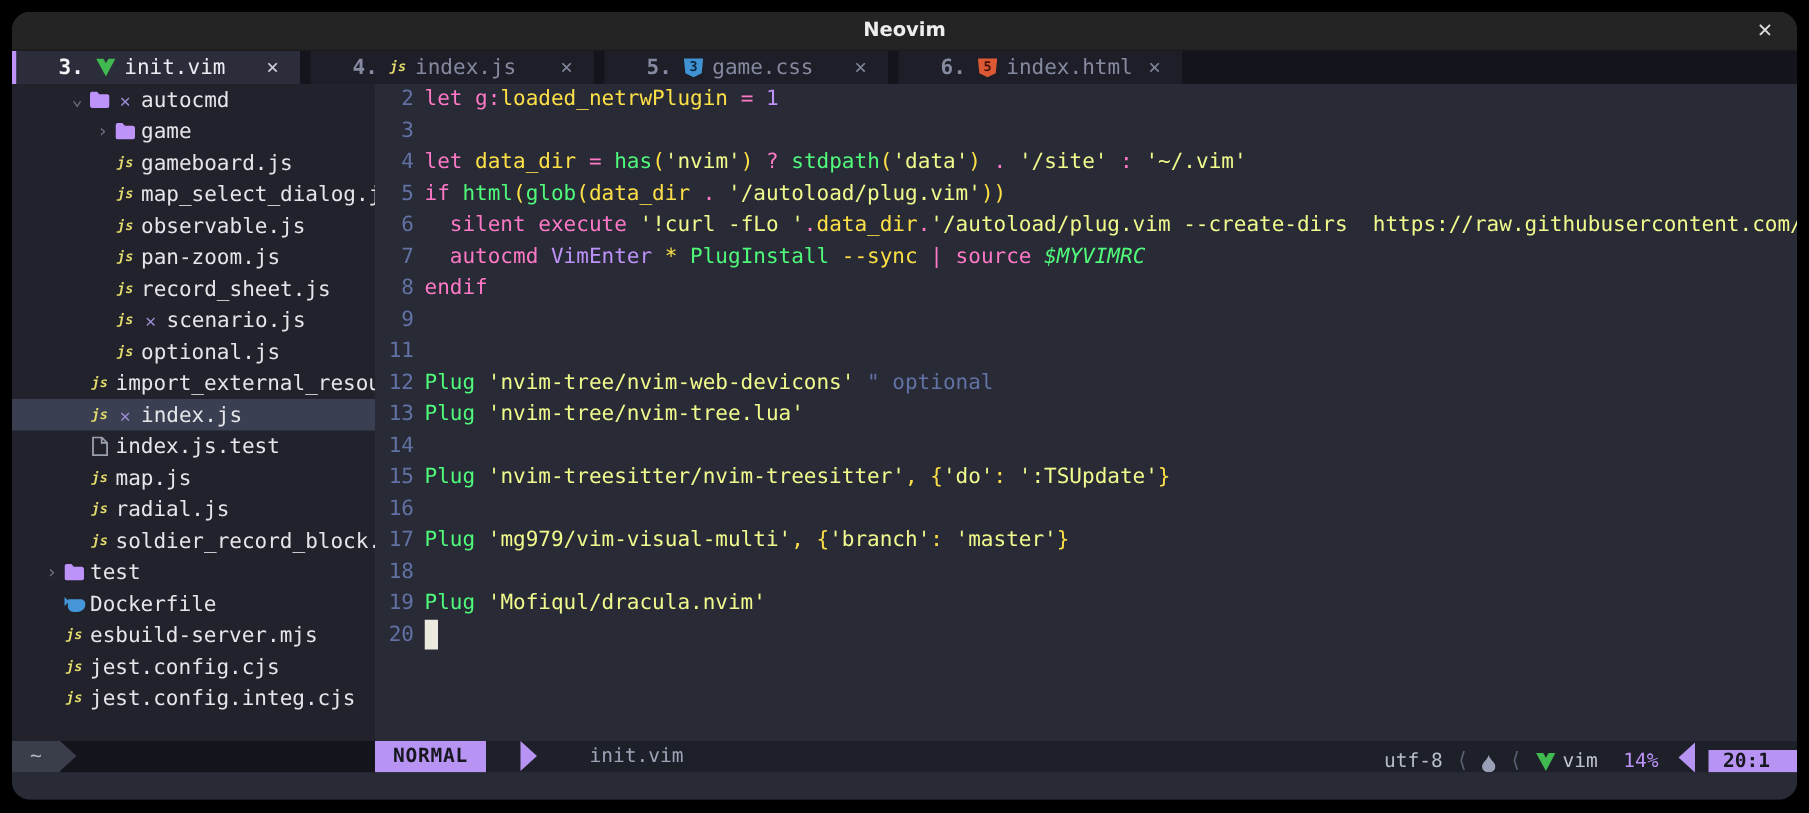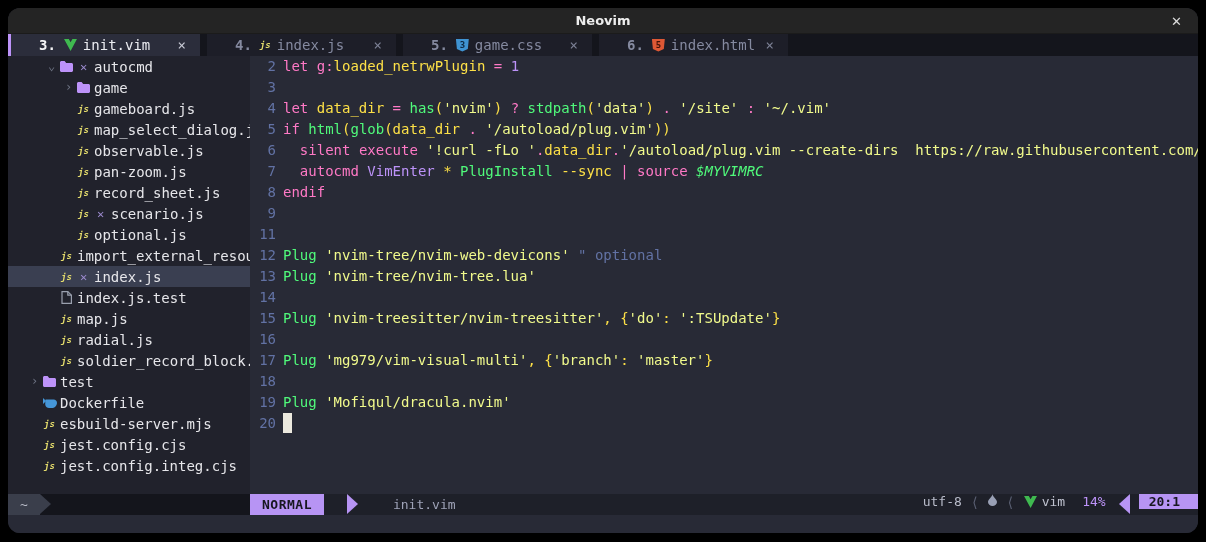--- a/index.html
+++ b/index.html
@@ -71,21 +71,21 @@
   .tilde-seg { background:#3a3e4b; color:#b7bac6; width:32px; display:flex;
                align-items:center; justify-content:center; font-size:13px; }
   .tilde-arrow { width:0; height:0; border-top:10.5px solid transparent;
                  border-bottom:10.5px solid transparent; border-left:11px solid #3a3e4b; }
   .editor-status { flex:1 1 auto; background:#1e2029; display:flex; align-items:stretch; overflow:hidden;gap:23px; }
   .mode-seg { background:#b794f4; color:#17171f; font-weight:bold; padding:0 12px;
               display:flex; align-items:center; letter-spacing:.5px; }
   .mode-arrow { width:0; height:0; border-top:10.5px solid transparent;
                 border-bottom:10.5px solid transparent; border-left:11px solid #b794f4; }
   .status-file { color:#9fa3b8; display:flex; align-items:center; margin-left:12px; }
-  .status-right { margin-left:auto; display:flex; align-items:flex-start; gap:9px; color:#b9bcca; }
+  .status-right { margin-left:auto; display:flex; align-items:flex-end; gap:9px; color:#b9bcca; }
   .sep { color:#5a5f72; font-size:14px; }
   .ft { display:flex; align-items:center; gap:5px; color:#c0c3d0; }
   .pct { color:#bd93f9; margin:0 4px 0 8px; }
   .pos-arrow { width:0; height:0; border-top:10.5px solid transparent;
                border-bottom:10.5px solid transparent; border-right:11px solid #b794f4; }
   .pos-seg { background:#b794f4; color:#17171f; font-weight:bold; padding:0 18px 0 10px;
              display:flex; align-items:center; }
 
   .cmdline { flex:1 1 auto; background:#282a36; }
 </style>

